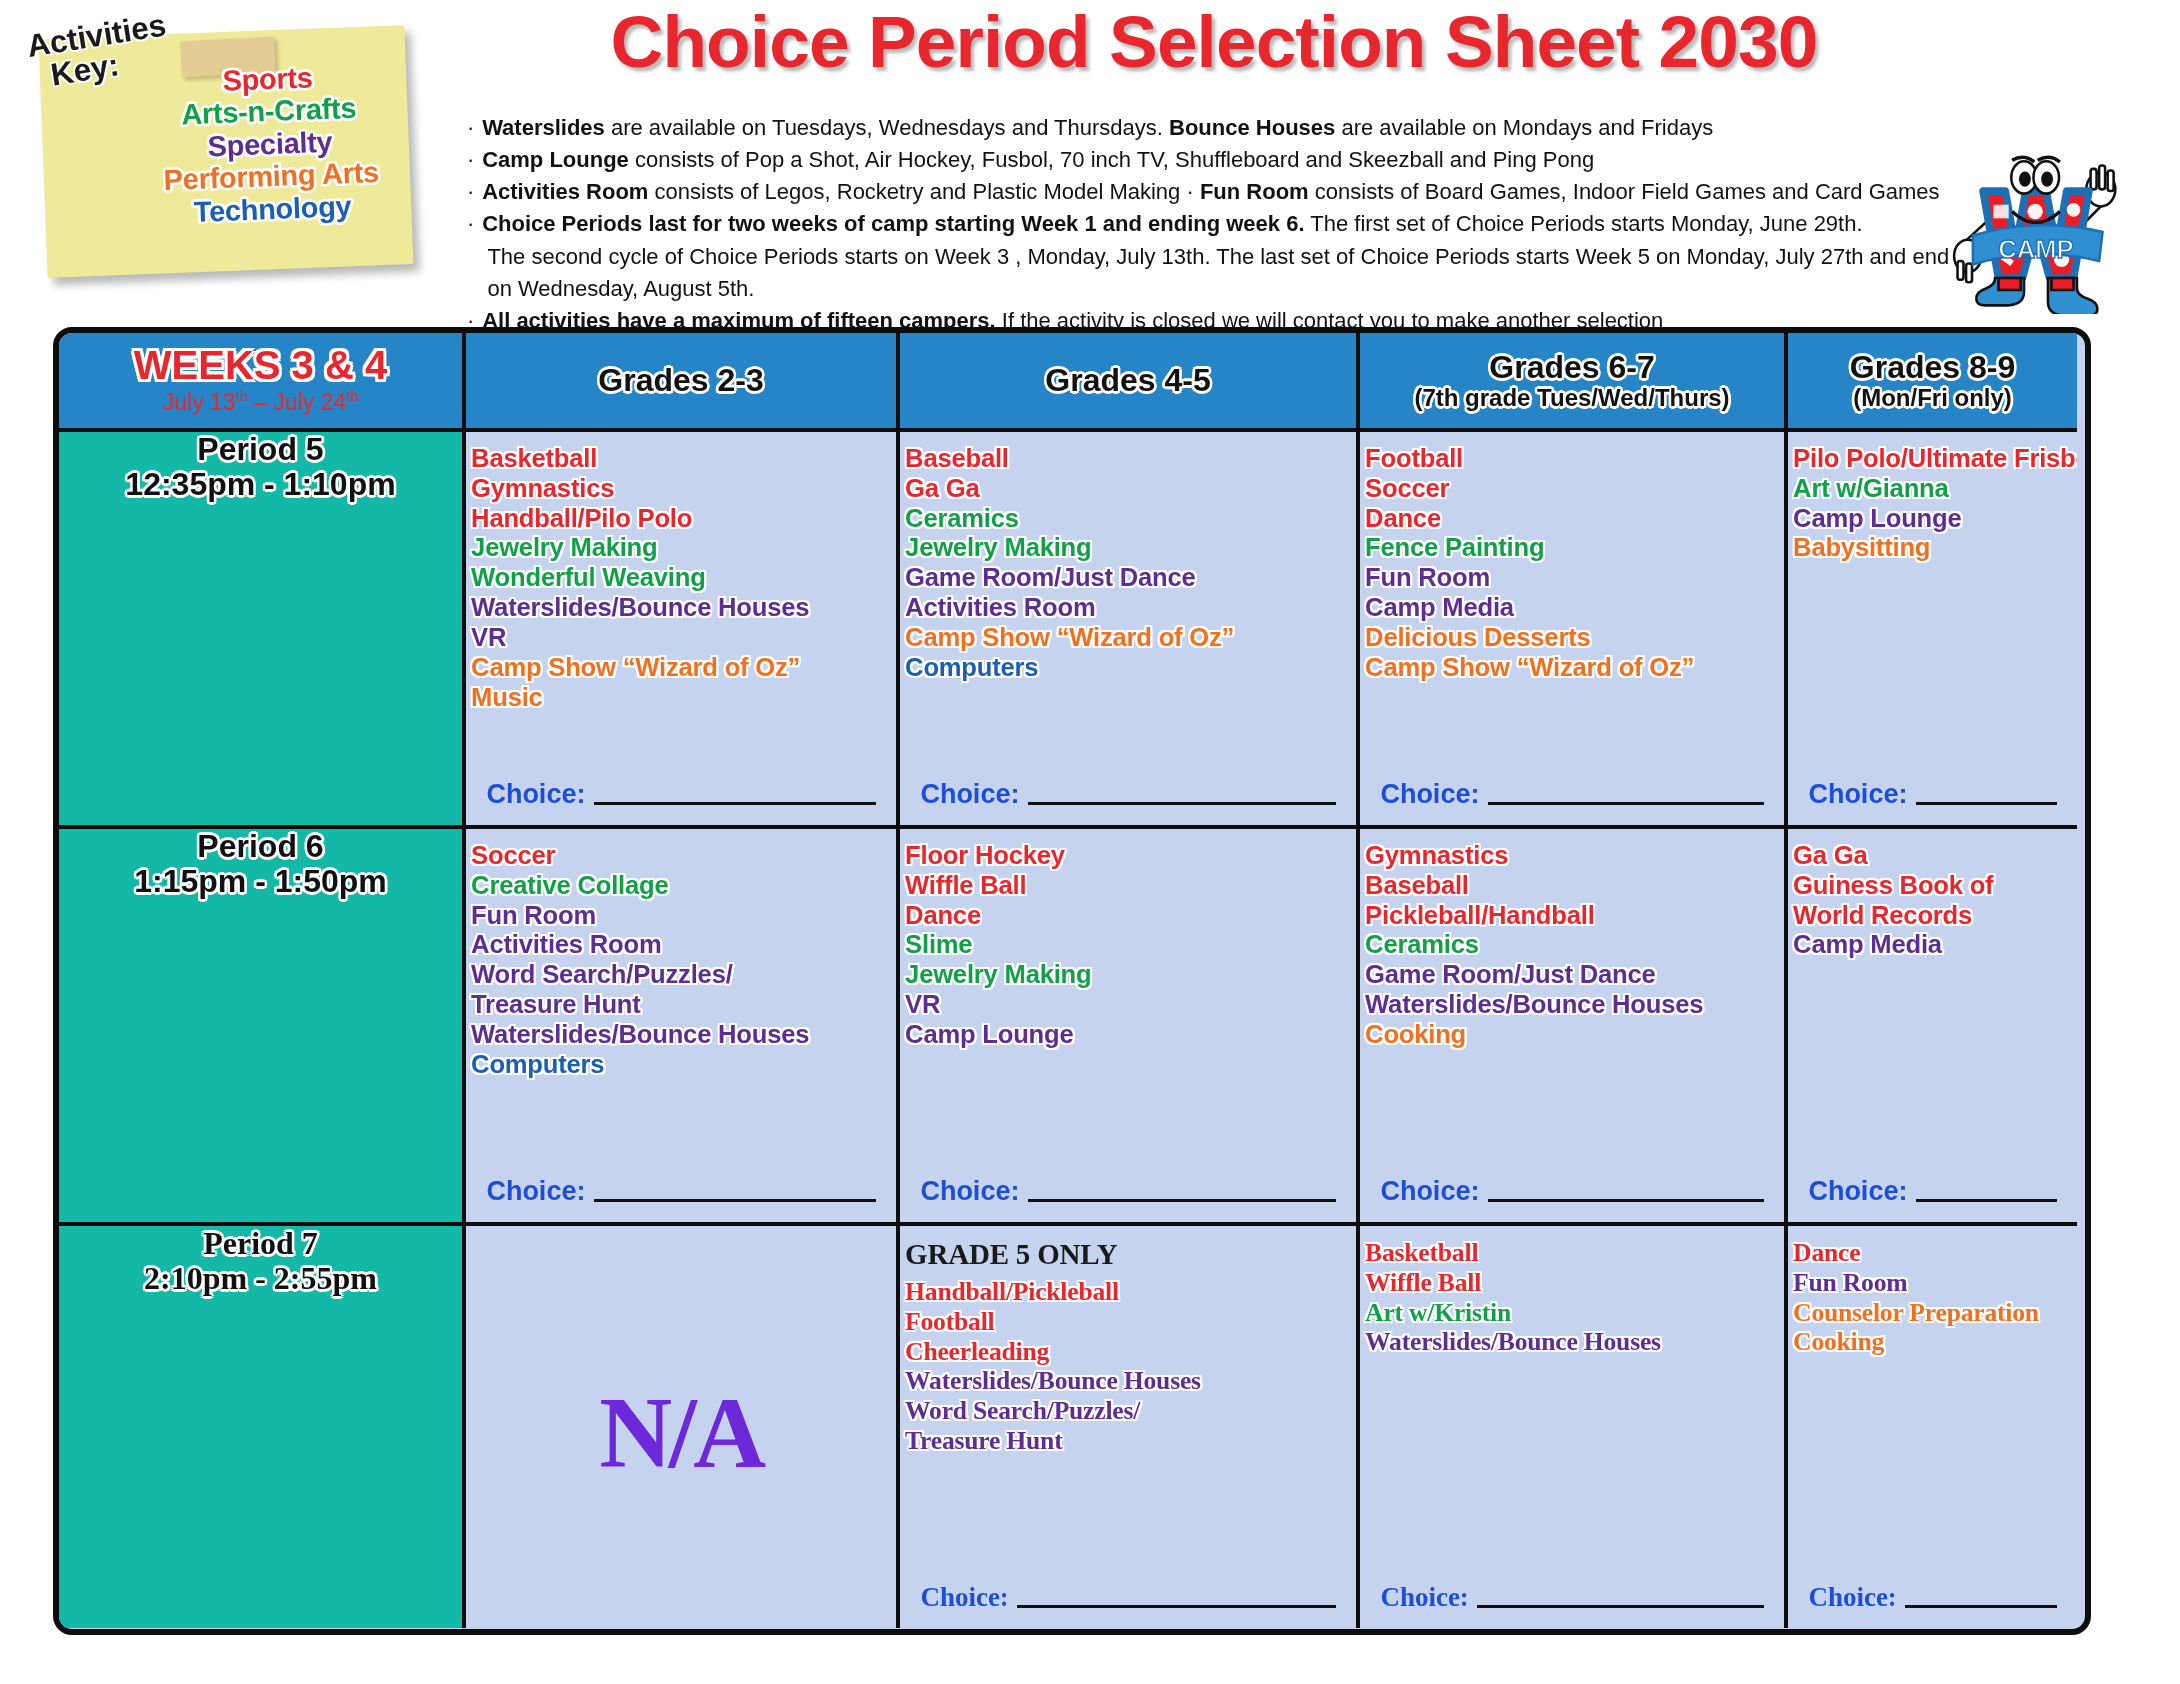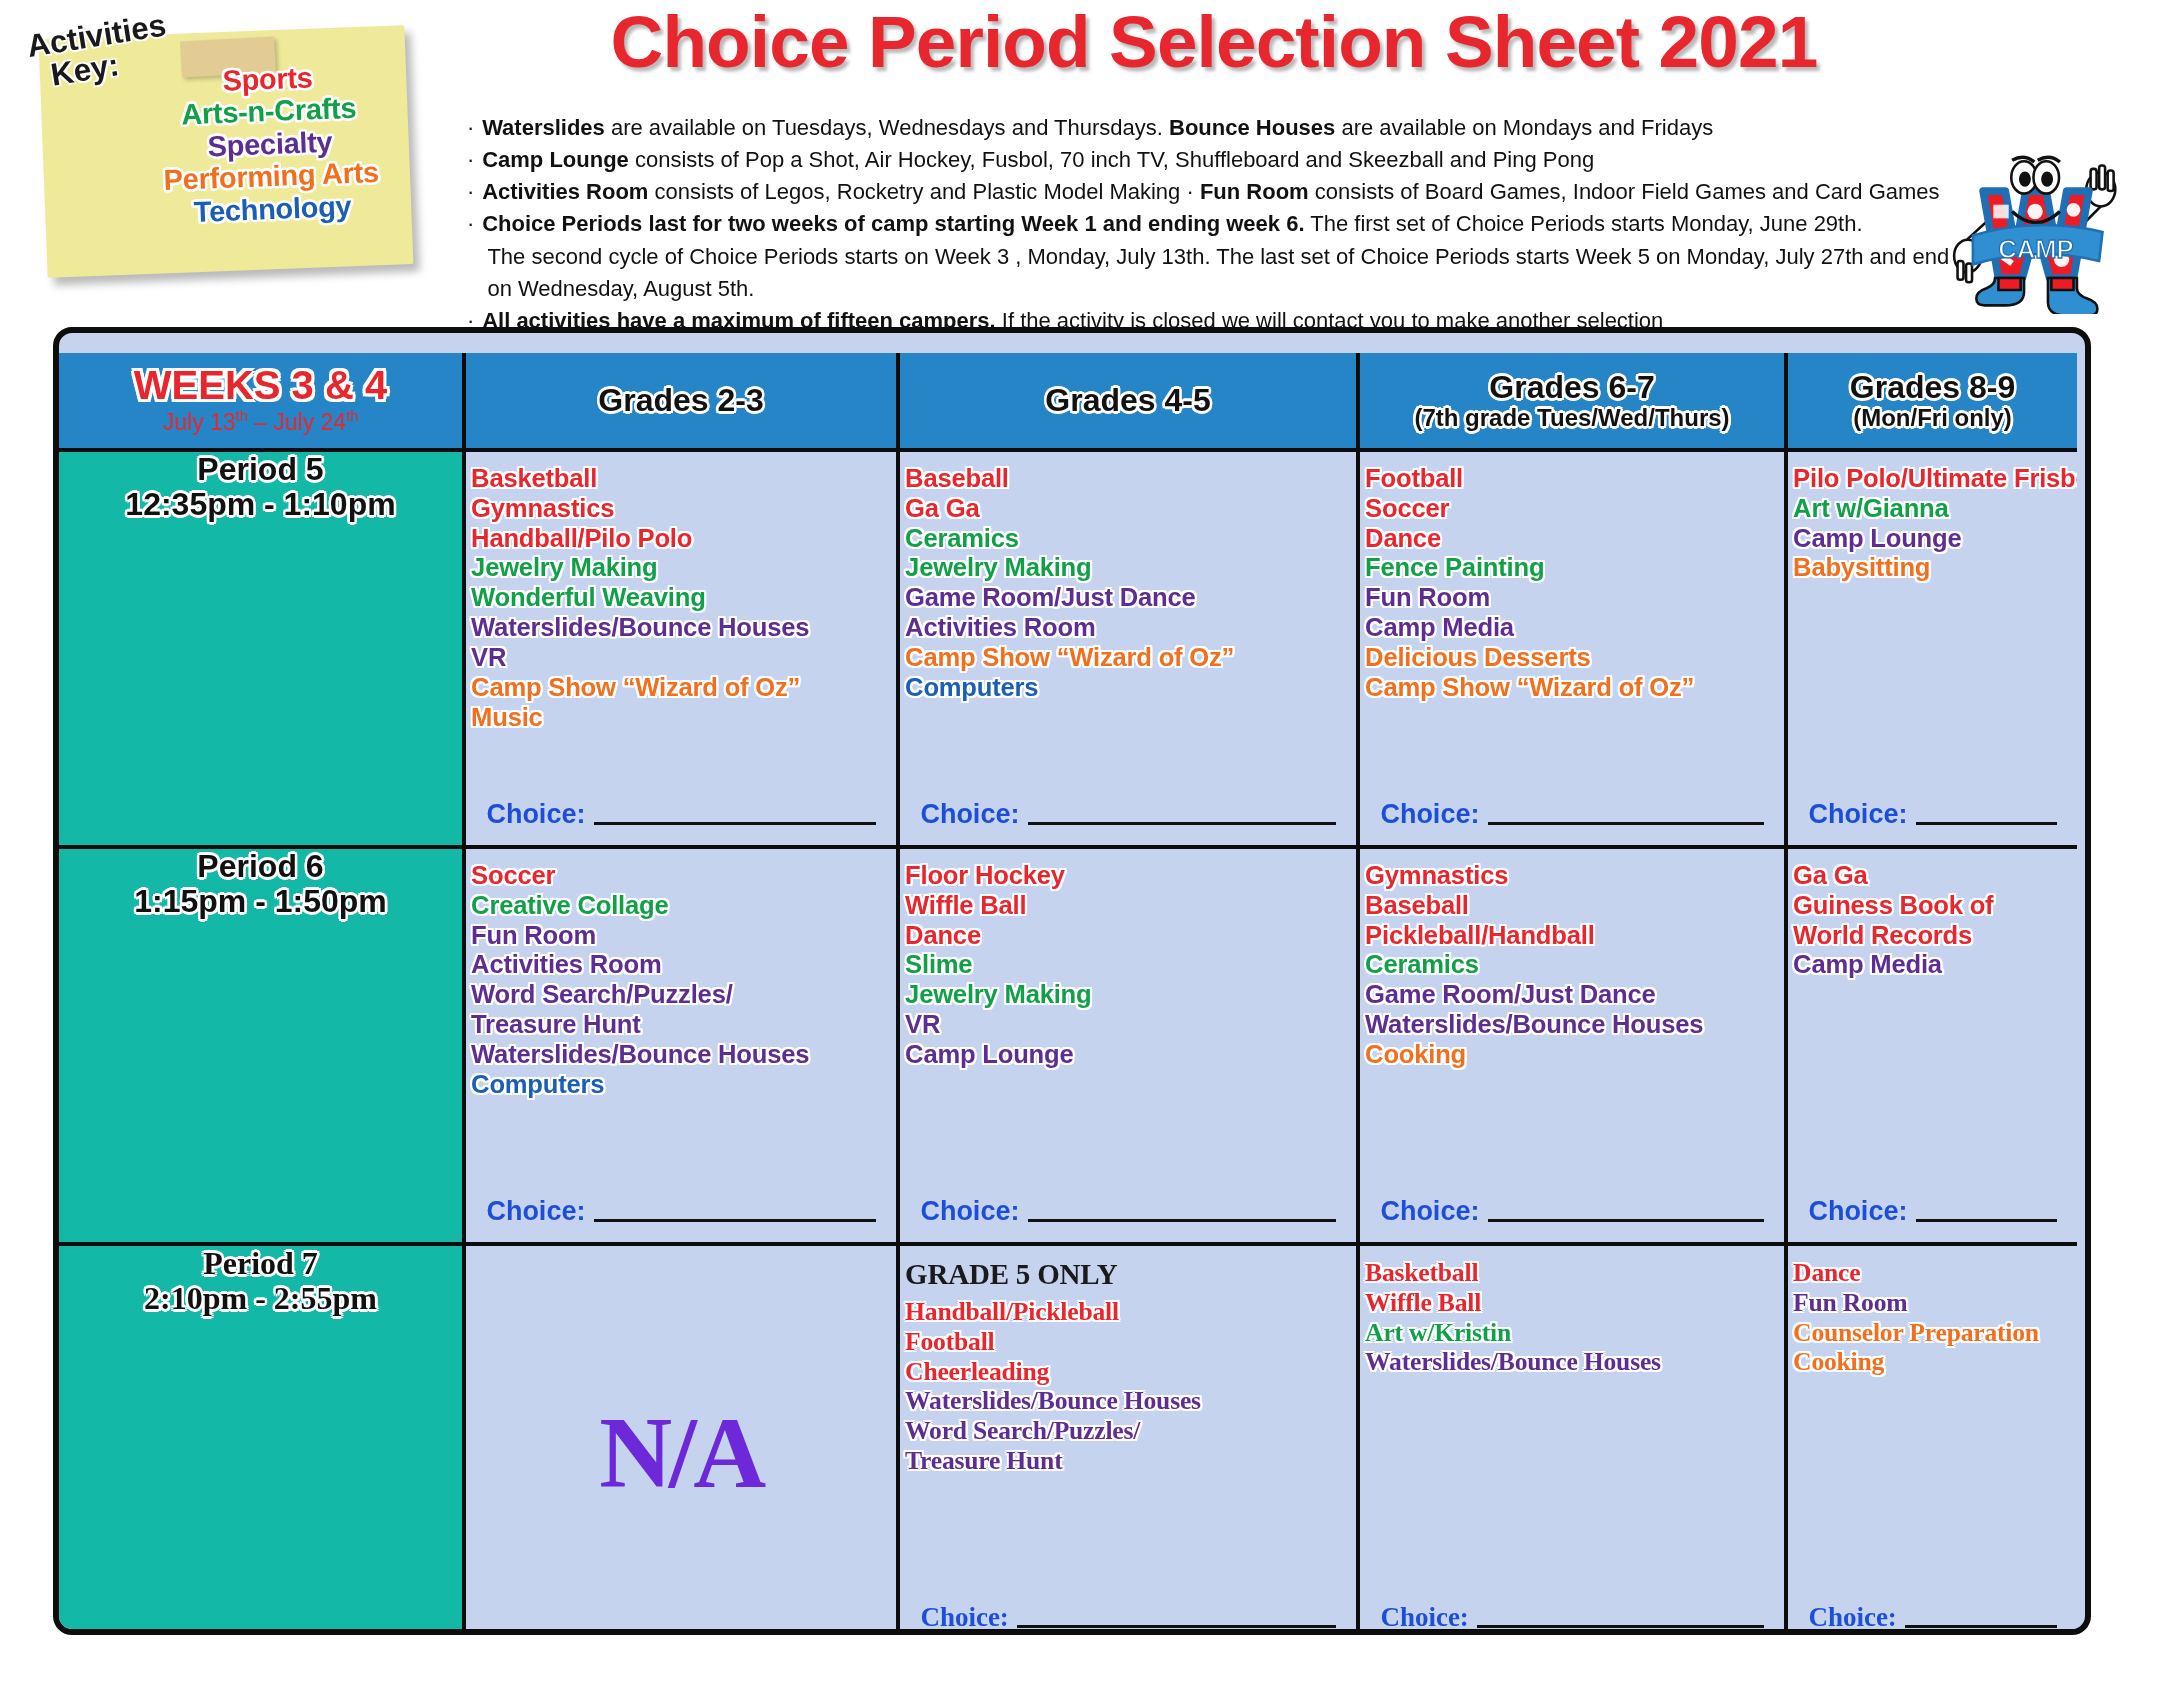--- a/index.html
+++ b/index.html
@@ -68,21 +68,21 @@
 
   
   .table-outer {
     position: absolute; left: 53px; top: 327px; width: 2038px; height: 1308px;
     border: 6.8px solid #0d0d0d; border-radius: 19px;
     background: #c6d3ee; overflow: hidden;
   }
   .grid { display: grid;
     grid-template-columns: 407px 434px 460px 428px 289px;
     grid-template-rows: 99px 397px 397px 402px;
-    width: 100%; height: 100%; margin-top: 20px;
+    width: 100%; height: 100%;
   }
   .cell { position: relative; border-right: 4.3px solid #0d0d0d; border-bottom: 4.3px solid #0d0d0d; overflow: hidden; }
   .cell.lastcol { border-right: none; }
   .cell.lastrow { border-bottom: none; font-family: Liberation Serif, serif; }
   .hdr { background: #2585c7; display: flex; align-items: center; justify-content: center; text-align: center; }
   .hdr-txt { font-size: 32px; font-weight: bold; color: #121212; line-height: 1.06;
     text-shadow: 2.1px 2.1px 0 #fff, -2.1px 2.1px 0 #fff, 2.1px -2.1px 0 #fff, -2.1px -2.1px 0 #fff,
                  0 2.6px 0 #fff, 0 -2.6px 0 #fff, 2.6px 0 0 #fff, -2.6px 0 0 #fff; }
   .hdr-sub { display: block; font-size: 24px; }
   .weeks-main { font-size: 40px; font-weight: bold; color: #e8262d; line-height: 1.0;
@@ -119,21 +119,21 @@
   .c-arts   { color: #11a048; }
   .c-spec   { color: #5e2d91; }
   .c-perf   { color: #f07020; }
   .c-tech   { color: #1a5fb4; }
 </style>
 </head>
 <body>
 
 <div class="page">
 
-  <div class="title">Choice Period Selection Sheet 2021</div>
+  <div class="title">Choice Period Selection Sheet 2030</div>
 
   <div class="note-wrap">
     <div class="note"></div>
     <div class="tape"></div>
     <div class="note-head">
       <span>Activities</span>
       <span class="l2">Key:</span>
     </div>
     <div class="key-list">
       <div class="c-sports">Sports</div>

